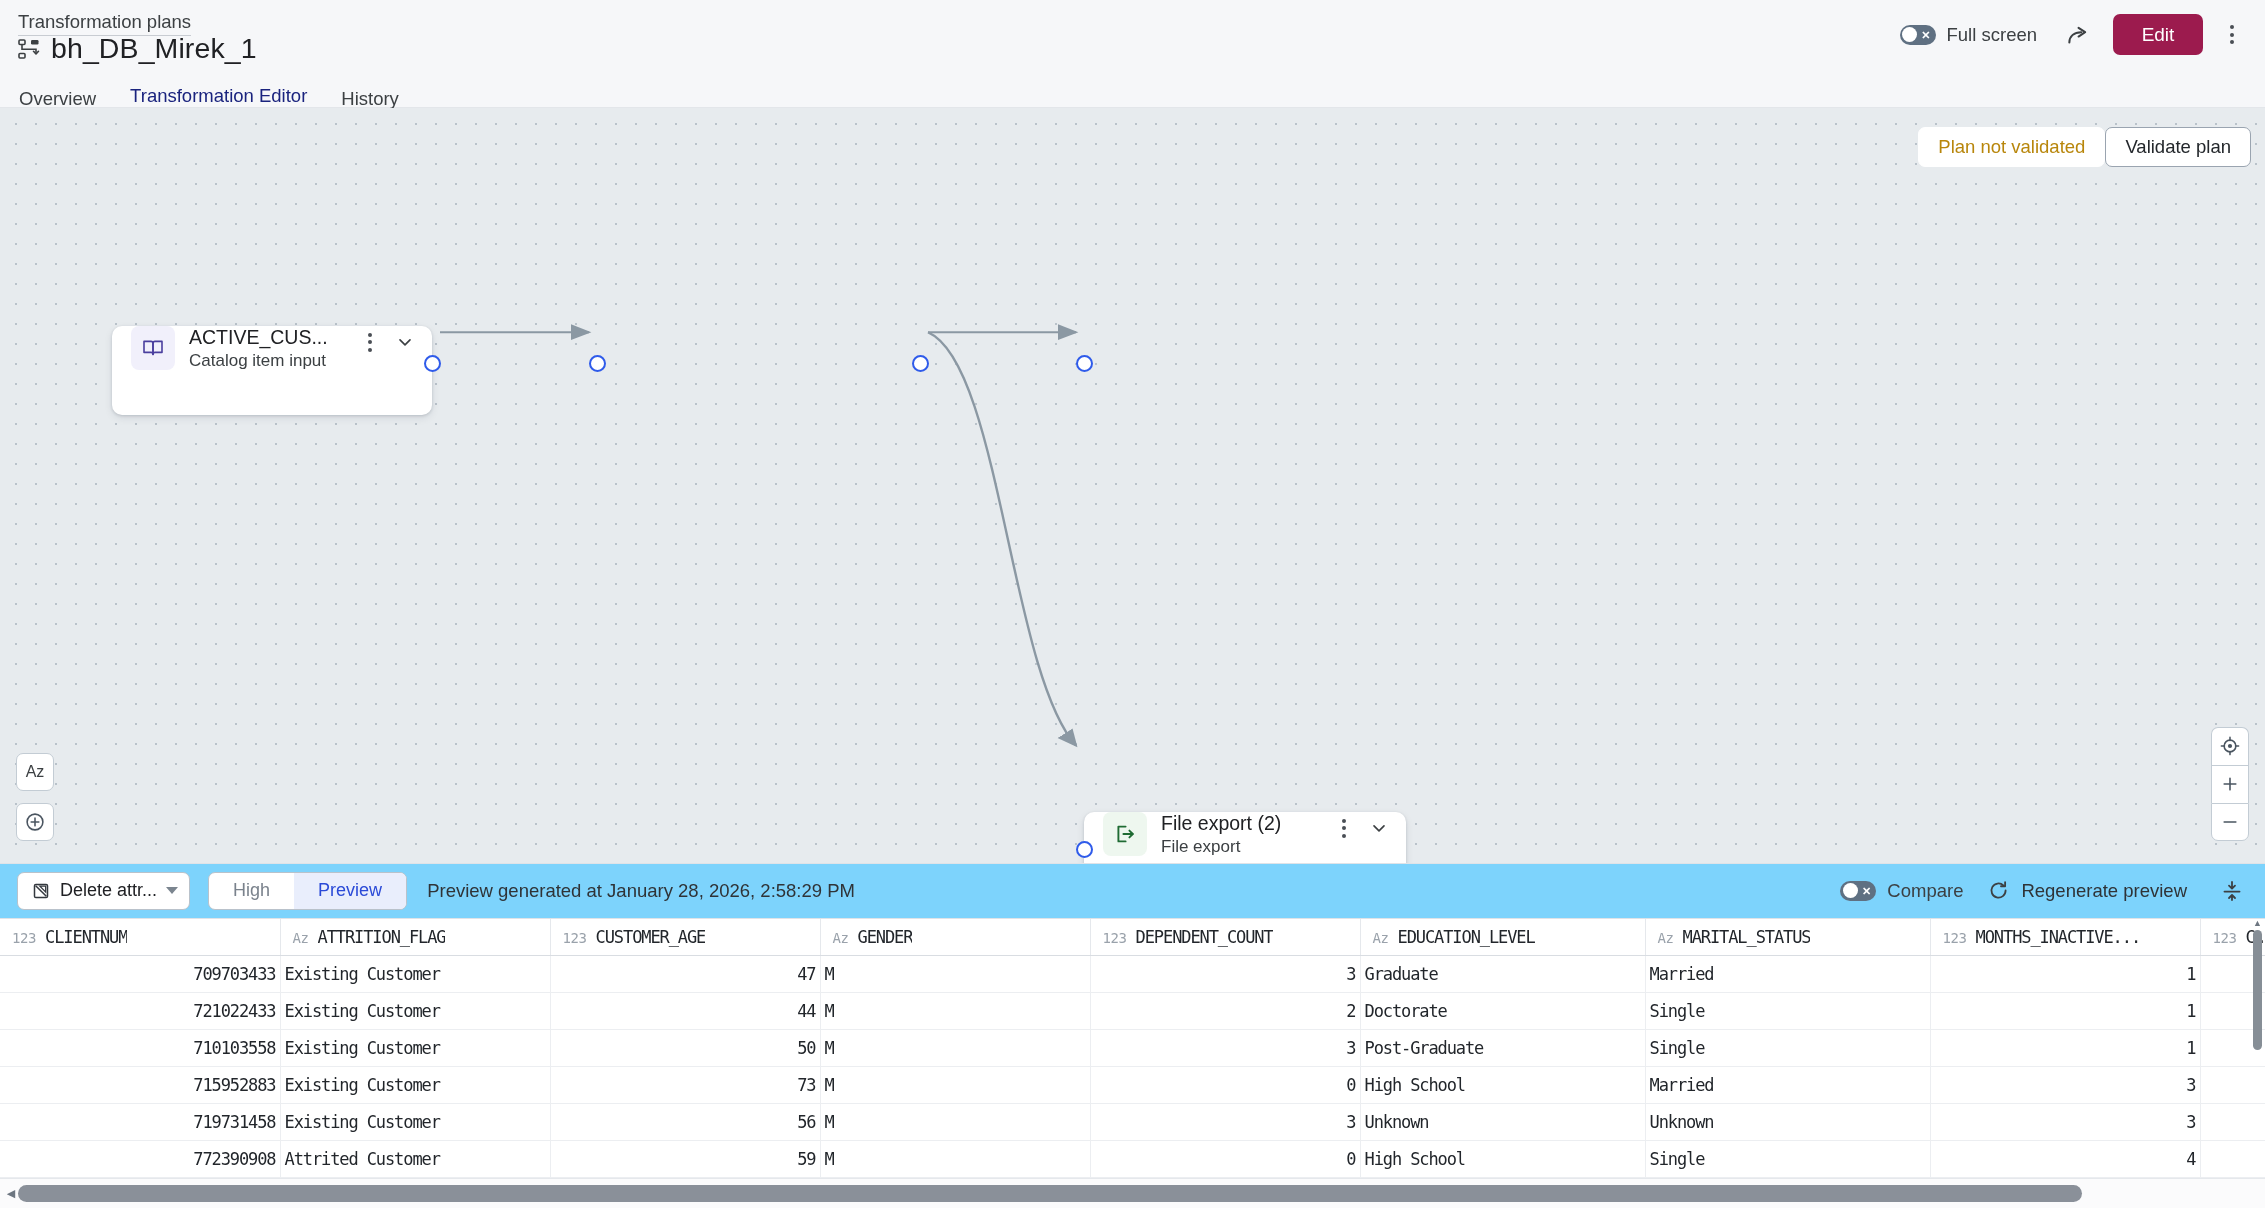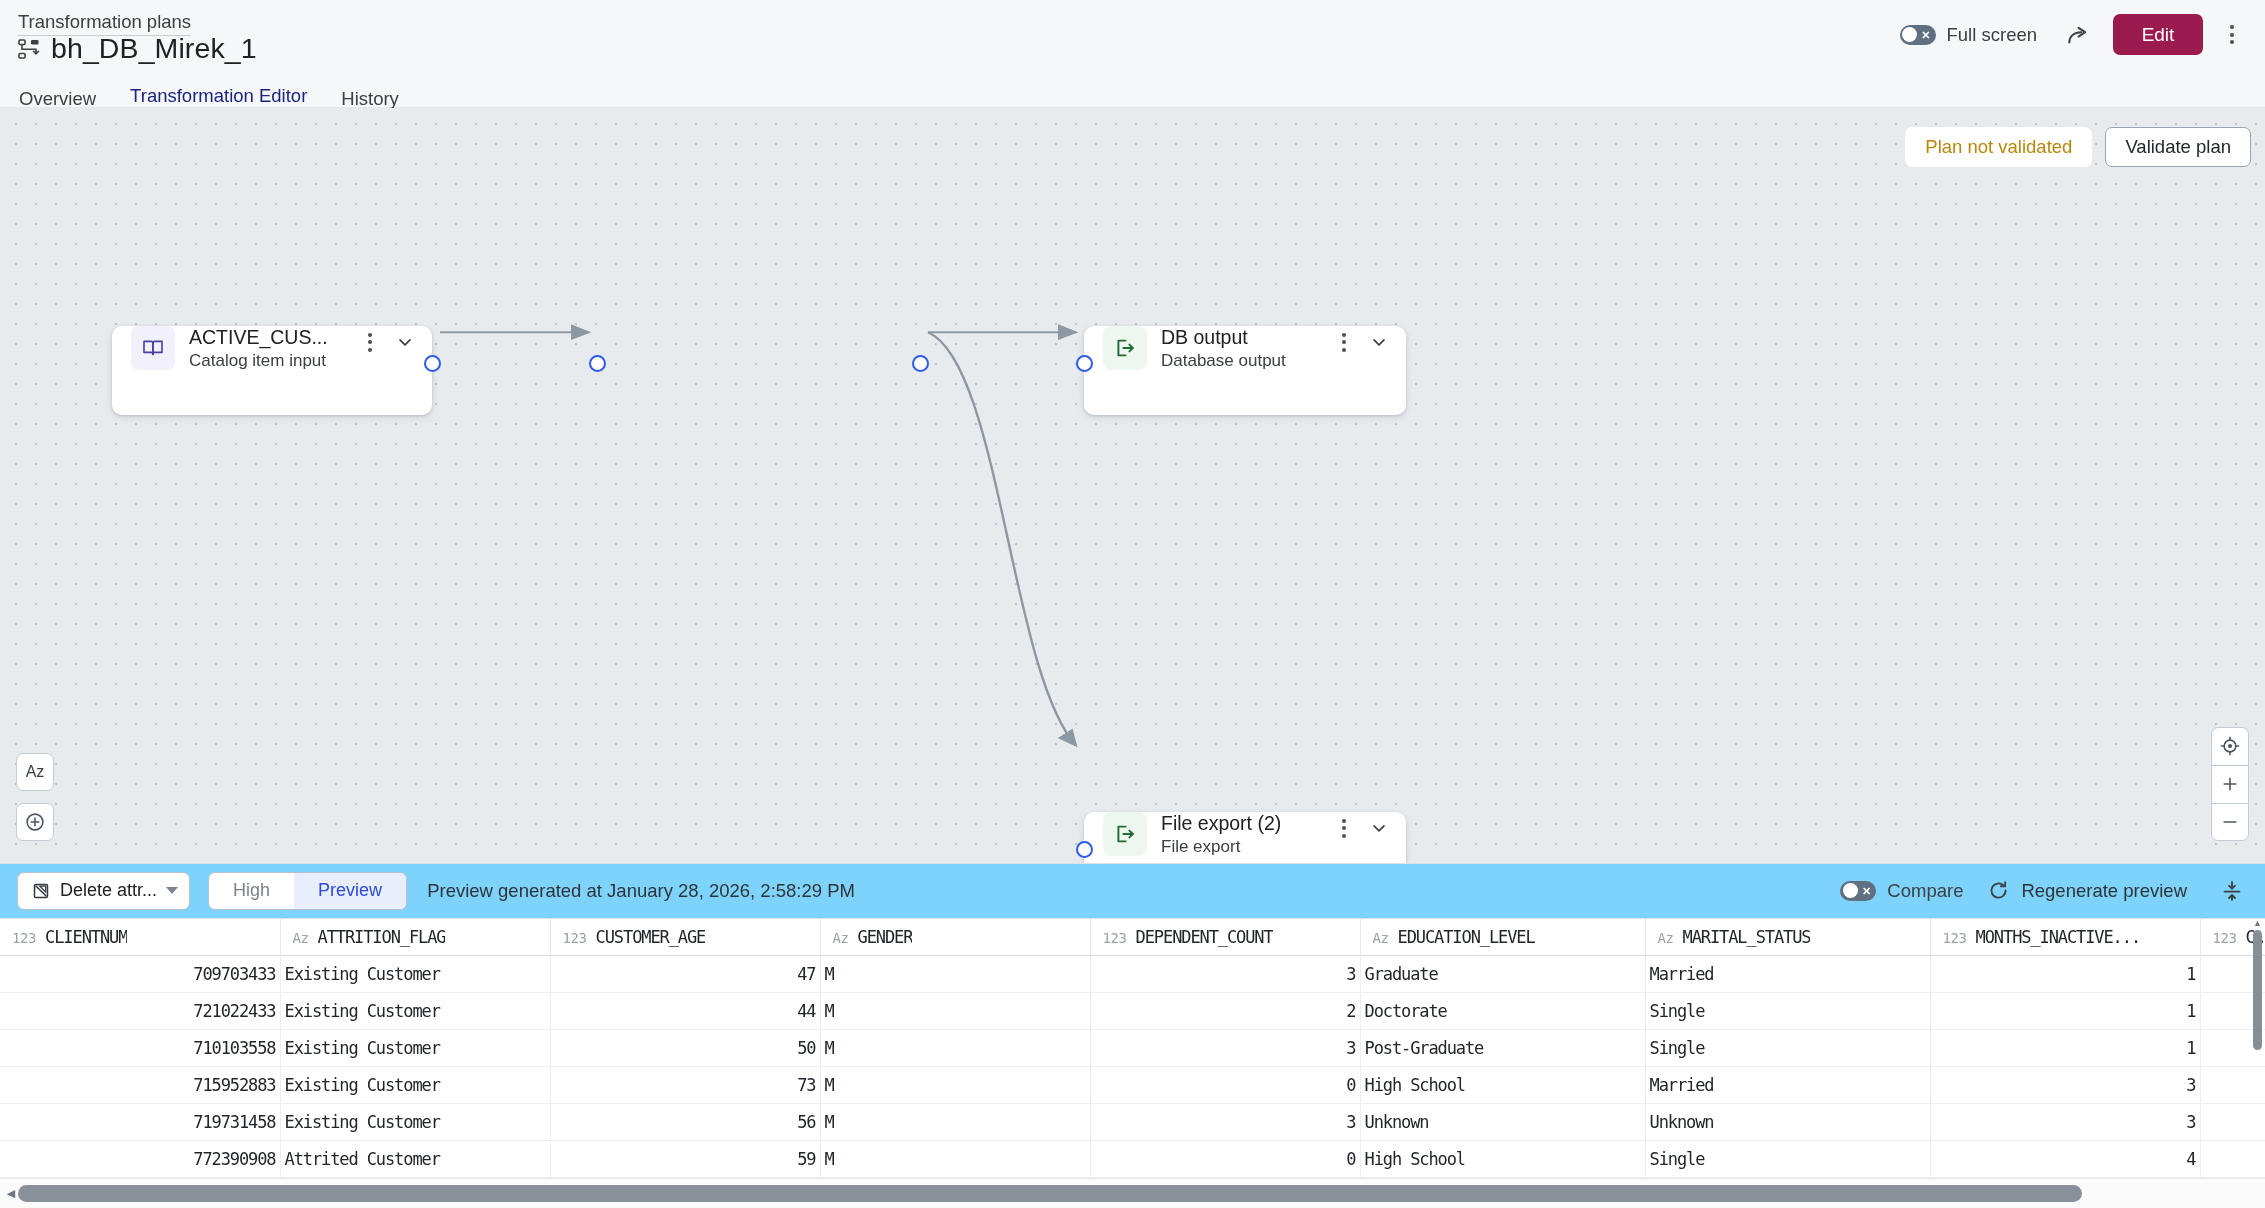--- a/index.html
+++ b/index.html
@@ -79,21 +79,21 @@
   
   .canvas-wrap {
     position: relative; flex: 1 1 auto;
     background-color: #e7ebee;
     background-image: radial-gradient(#b9c2ca 1.1px, transparent 1.2px);
     background-size: 20px 20px;
     background-position: 6px 6px;
     overflow: hidden;
   }
   .validate-row {
-    position: absolute; right: 14px; top: 19px; display: flex; gap: 13px; z-index: 6;
+    position: absolute; right: 14px; top: 19px; display: flex; z-index: 6;
   }
   .pill-btn {
     height: 40px; padding: 0 19px; border-radius: 7px; background: #ffffff;
     border: 1px solid transparent; font-size: 18.5px; font-family: inherit;
     display: flex; align-items: center; cursor: pointer; white-space: nowrap;
   }
   .pill-btn.warn { color: #b8860b; border-color: #ffffff; }
   .pill-btn.outline { color: #23272b; border-color: #9aa4b0; }
 
   .nodes-layer { position: absolute; inset: 0; }
@@ -295,47 +295,20 @@
               <path d="M6 9.5 L12 15.5 L18 9.5" fill="none" stroke="#3c4043" stroke-width="2" stroke-linecap="round" stroke-linejoin="round"></path>
             </svg>
           </div>
         </div>
       </div>
       <div class="port" style="left:424px; top:247px;"></div>
 
       <div class="port" style="left:589px; top:247px;"></div>
       <div class="port" style="left:912px; top:247px;"></div>
 
-      <div class="node" style="left:1084px; top:218px; width:322px;">
-        <div class="node-icon green">
-          <svg width="24" height="24" viewBox="0 0 24 24">
-            <path d="M12.6 4.6 H5.4 V19.4 H12.6" fill="none" stroke="#1f6b33" stroke-width="1.9" stroke-linecap="round" stroke-linejoin="round"></path>
-            <path d="M10.4 12 H19.6" fill="none" stroke="#1f6b33" stroke-width="1.9" stroke-linecap="round"></path>
-            <path d="M16.4 8.6 L19.8 12 L16.4 15.4" fill="none" stroke="#1f6b33" stroke-width="1.9" stroke-linecap="round" stroke-linejoin="round"></path>
-          </svg>
-        </div>
-        <div class="node-text">
-          <div class="node-title">DB output</div>
-          <div class="node-sub">Database output</div>
-        </div>
-        <div class="node-actions">
-          <div class="node-kebab">
-            <span class="kebab-vert">
-                <i></i>
-                <i></i>
-                <i></i>
-              </span>
-          </div>
-          <div class="node-chevron">
-            <svg width="20" height="20" viewBox="0 0 24 24">
-              <path d="M6 9.5 L12 15.5 L18 9.5" fill="none" stroke="#3c4043" stroke-width="2" stroke-linecap="round" stroke-linejoin="round"></path>
-            </svg>
-          </div>
-        </div>
-      </div>
       <div class="port" style="left:1076px; top:247px;"></div>
 
       <div class="node" style="left:1084px; top:704px; width:322px;">
         <div class="node-icon green">
           <svg width="24" height="24" viewBox="0 0 24 24">
             <path d="M12.6 4.6 H5.4 V19.4 H12.6" fill="none" stroke="#1f6b33" stroke-width="1.9" stroke-linecap="round" stroke-linejoin="round"></path>
             <path d="M10.4 12 H19.6" fill="none" stroke="#1f6b33" stroke-width="1.9" stroke-linecap="round"></path>
             <path d="M16.4 8.6 L19.8 12 L16.4 15.4" fill="none" stroke="#1f6b33" stroke-width="1.9" stroke-linecap="round" stroke-linejoin="round"></path>
           </svg>
         </div>

